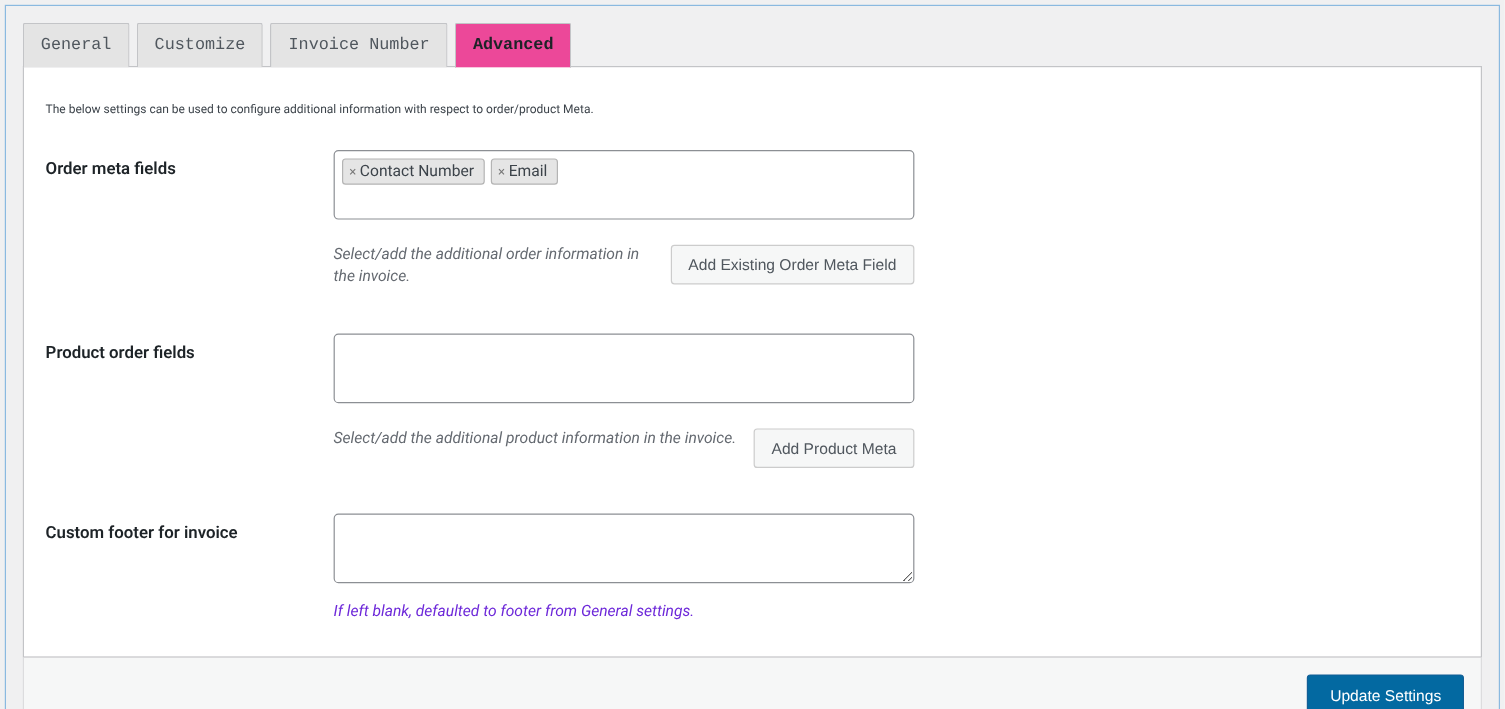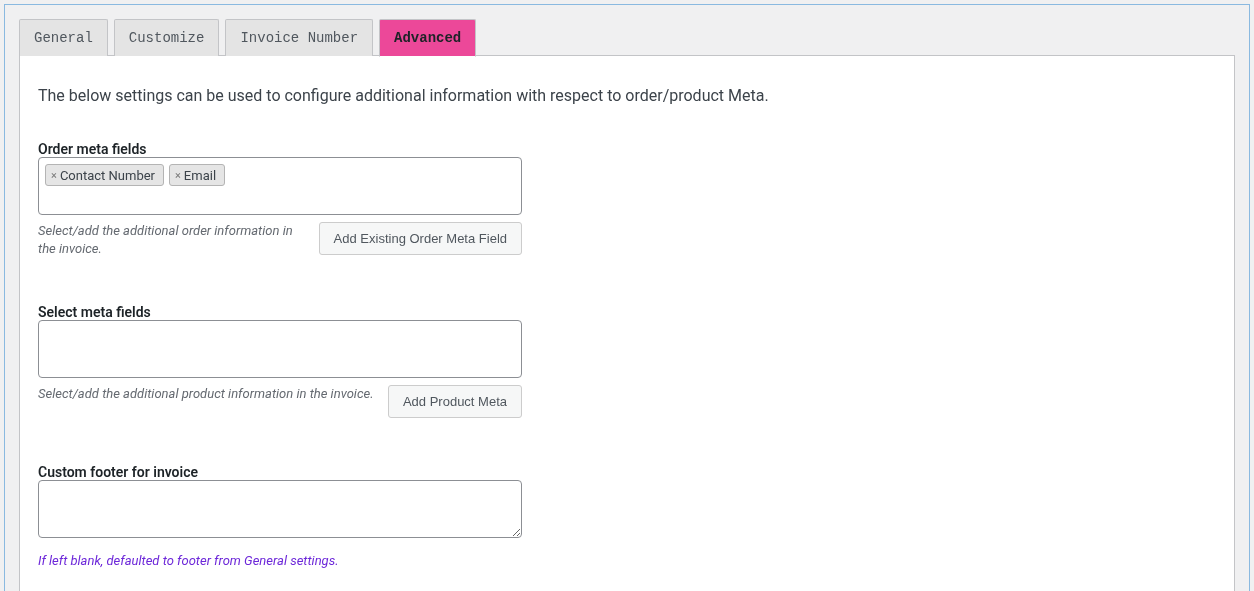--- a/index.html
+++ b/index.html
@@ -48,30 +48,29 @@
     }
     .panel {
       background: #fff;
       border: 1px solid #c3c4c7;
       padding: 20px 18px 20px 18px;
       margin-top: -1px;
       position: relative;
       z-index: 1;
     }
     .intro {
-      font-size: 16px;
+      font-size: 10px;
       color: #3c434a;
       margin-bottom: 28px;
       margin-top: 10px;
     }
     .field-row {
       display: flex;
       align-items: flex-start;
       margin-bottom: 38px;
-      flex-direction: column;
     }
     .field-label {
       width: 240px;
       font-weight: 600;
       font-size: 14px;
       color: #1d2327;
       padding-top: 8px;
       flex-shrink: 0;
     }
     .field-control {
@@ -106,21 +105,21 @@
     .tag .x {
       font-size: 11px;
       margin-right: 3px;
       color: #777;
       cursor: pointer;
     }
     .help-row {
       display: flex;
       align-items: flex-start;
       justify-content: space-between;
-      margin-top: 7px;
+      margin-top: 21px;
       width: 484px;
     }
     .help-text {
       font-style: italic;
       color: #646970;
       font-size: 13px;
       line-height: 1.4;
       flex: 1;
       padding-right: 10px;
     }
@@ -199,21 +198,21 @@
           </span>
         </div>
         <div class="help-row">
           <div class="help-text">Select/add the additional order information in the invoice.</div>
           <button class="btn-secondary">Add Existing Order Meta Field</button>
         </div>
       </div>
     </div>
 
     <div class="field-row">
-      <div class="field-label">Select meta fields</div>
+      <div class="field-label">Product order fields</div>
       <div class="field-control">
         <div class="tag-input empty"></div>
         <div class="help-row">
           <div class="help-text">Select/add the additional product information in the invoice.</div>
           <button class="btn-secondary">Add Product Meta</button>
         </div>
       </div>
     </div>
 
     <div class="field-row" style="margin-bottom:10px;">

